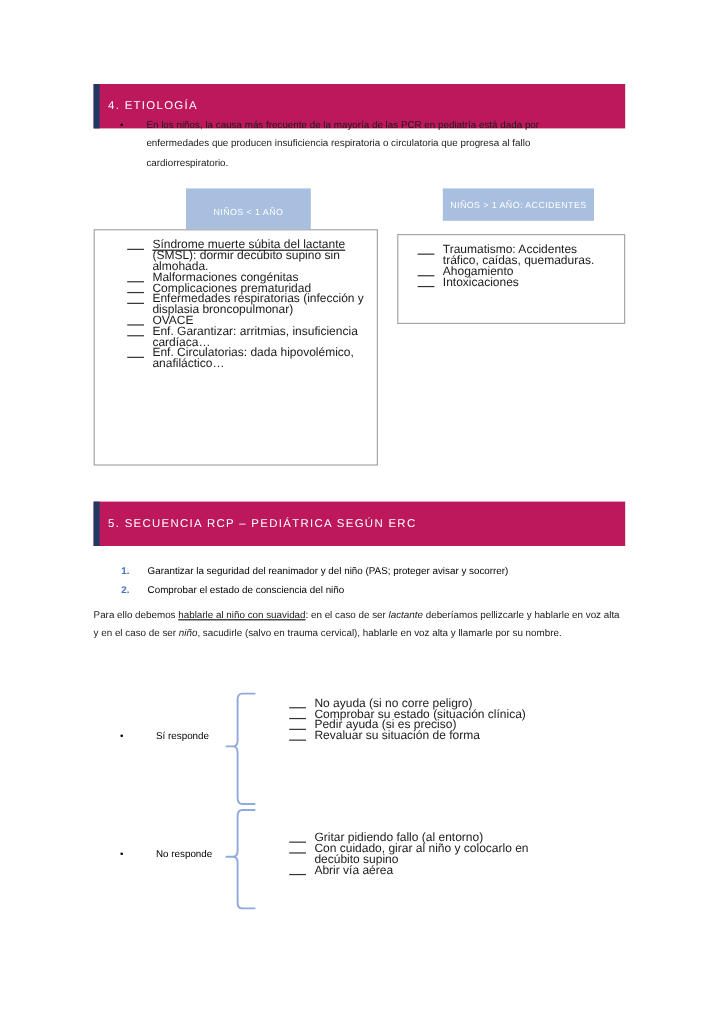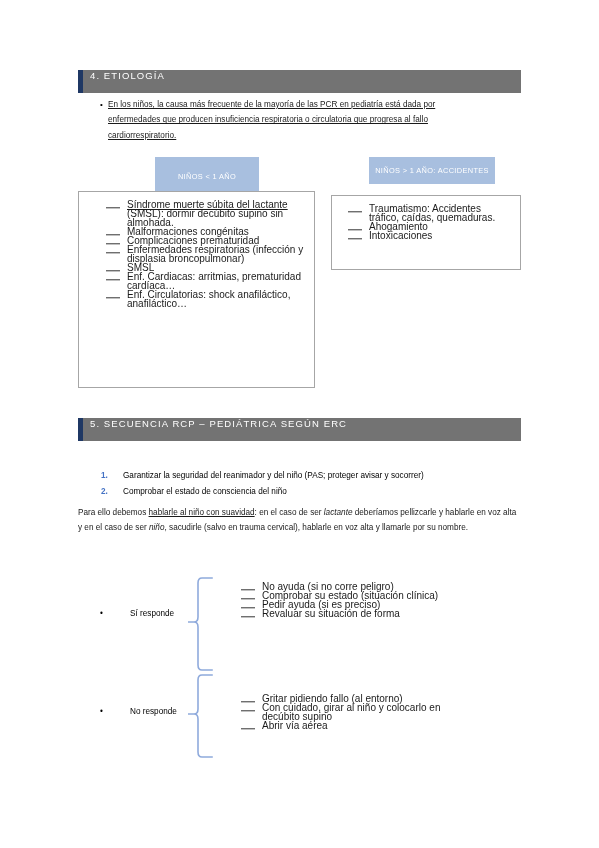--- a/index.html
+++ b/index.html
@@ -19,25 +19,26 @@
     position: absolute;
     left: 0; top: 0;
     width: 599px;
     height: 848px;
     background: #ffffff;
   }
 
   
   .section-bar {
     position: absolute;
-    height: 23px;
-    background: #737373;
+    height: 37px;
+    background: #be185d;
     border-left: 5px solid #1f3864;
     box-sizing: border-box;
     display: flex;
+    align-items: center;
   }
   .section-bar .section-title {
     color: #ffffff;
     font-size: 9.5px;
     letter-spacing: 1.1px;
     padding-left: 7px;
     white-space: nowrap;
   }
 
   
@@ -143,21 +144,21 @@
 </head>
 <body>
 
 <div class="page">
 
   <div class="section-bar" style="left:78px; top:70px; width:443px;">
     <span class="section-title">4. ETIOLOGÍA</span>
   </div>
 
   <div class="bullet-dot" style="left:100px; top:97px;">•</div>
-  <div class="para" style="left:108px; top:97px; width:380px;text-decoration:underline;">En los niños, la causa más frecuente de la mayoría de las PCR en pediatría está dada por enfermedades que producen insuficiencia respiratoria o circulatoria que progresa al fallo cardiorrespiratorio.</div>
+  <div class="para" style="left:122px; top:97px; width:380px;">En los niños, la causa más frecuente de la mayoría de las PCR en pediatría está dada por enfermedades que producen insuficiencia respiratoria o circulatoria que progresa al fallo cardiorrespiratorio.</div>
 
   <div class="chip" style="left:155px; top:157px; width:104px; height:38px;">
     <span>NIÑOS &lt; 1 AÑO</span>
   </div>
 
   <div class="box" style="left:78px; top:191px; width:237px; height:197px;"></div>
 
   <div class="dash-list" style="left:106px; top:200px; width:200px;">
     <div class="dash-item">
       <span class="dash-mark"></span>
@@ -170,29 +171,29 @@
     <div class="dash-item">
       <span class="dash-mark"></span>
       <span>Complicaciones prematuridad</span>
     </div>
     <div class="dash-item">
       <span class="dash-mark"></span>
       <span>Enfermedades respiratorias (infección y displasia broncopulmonar)</span>
     </div>
     <div class="dash-item">
       <span class="dash-mark"></span>
-      <span>SMSL</span>
-    </div>
-    <div class="dash-item">
-      <span class="dash-mark"></span>
-      <span>Enf. Cardiacas: arritmias, prematuridad cardíaca…</span>
-    </div>
-    <div class="dash-item">
-      <span class="dash-mark"></span>
-      <span>Enf. Circulatorias: shock anafiláctico, anafiláctico…</span>
+      <span>OVACE</span>
+    </div>
+    <div class="dash-item">
+      <span class="dash-mark"></span>
+      <span>Enf. Garantizar: arritmias, insuficiencia cardíaca…</span>
+    </div>
+    <div class="dash-item">
+      <span class="dash-mark"></span>
+      <span>Enf. Circulatorias: dada hipovolémico, anafiláctico…</span>
     </div>
   </div>
 
   <div class="chip" style="left:369px; top:157px; width:126px; height:27px;">
     <span>NIÑOS &gt; 1 AÑO: ACCIDENTES</span>
   </div>
 
   <div class="box" style="left:331px; top:195px; width:190px; height:75px;"></div>
 
   <div class="dash-list" style="left:348px; top:204px; width:165px;">

